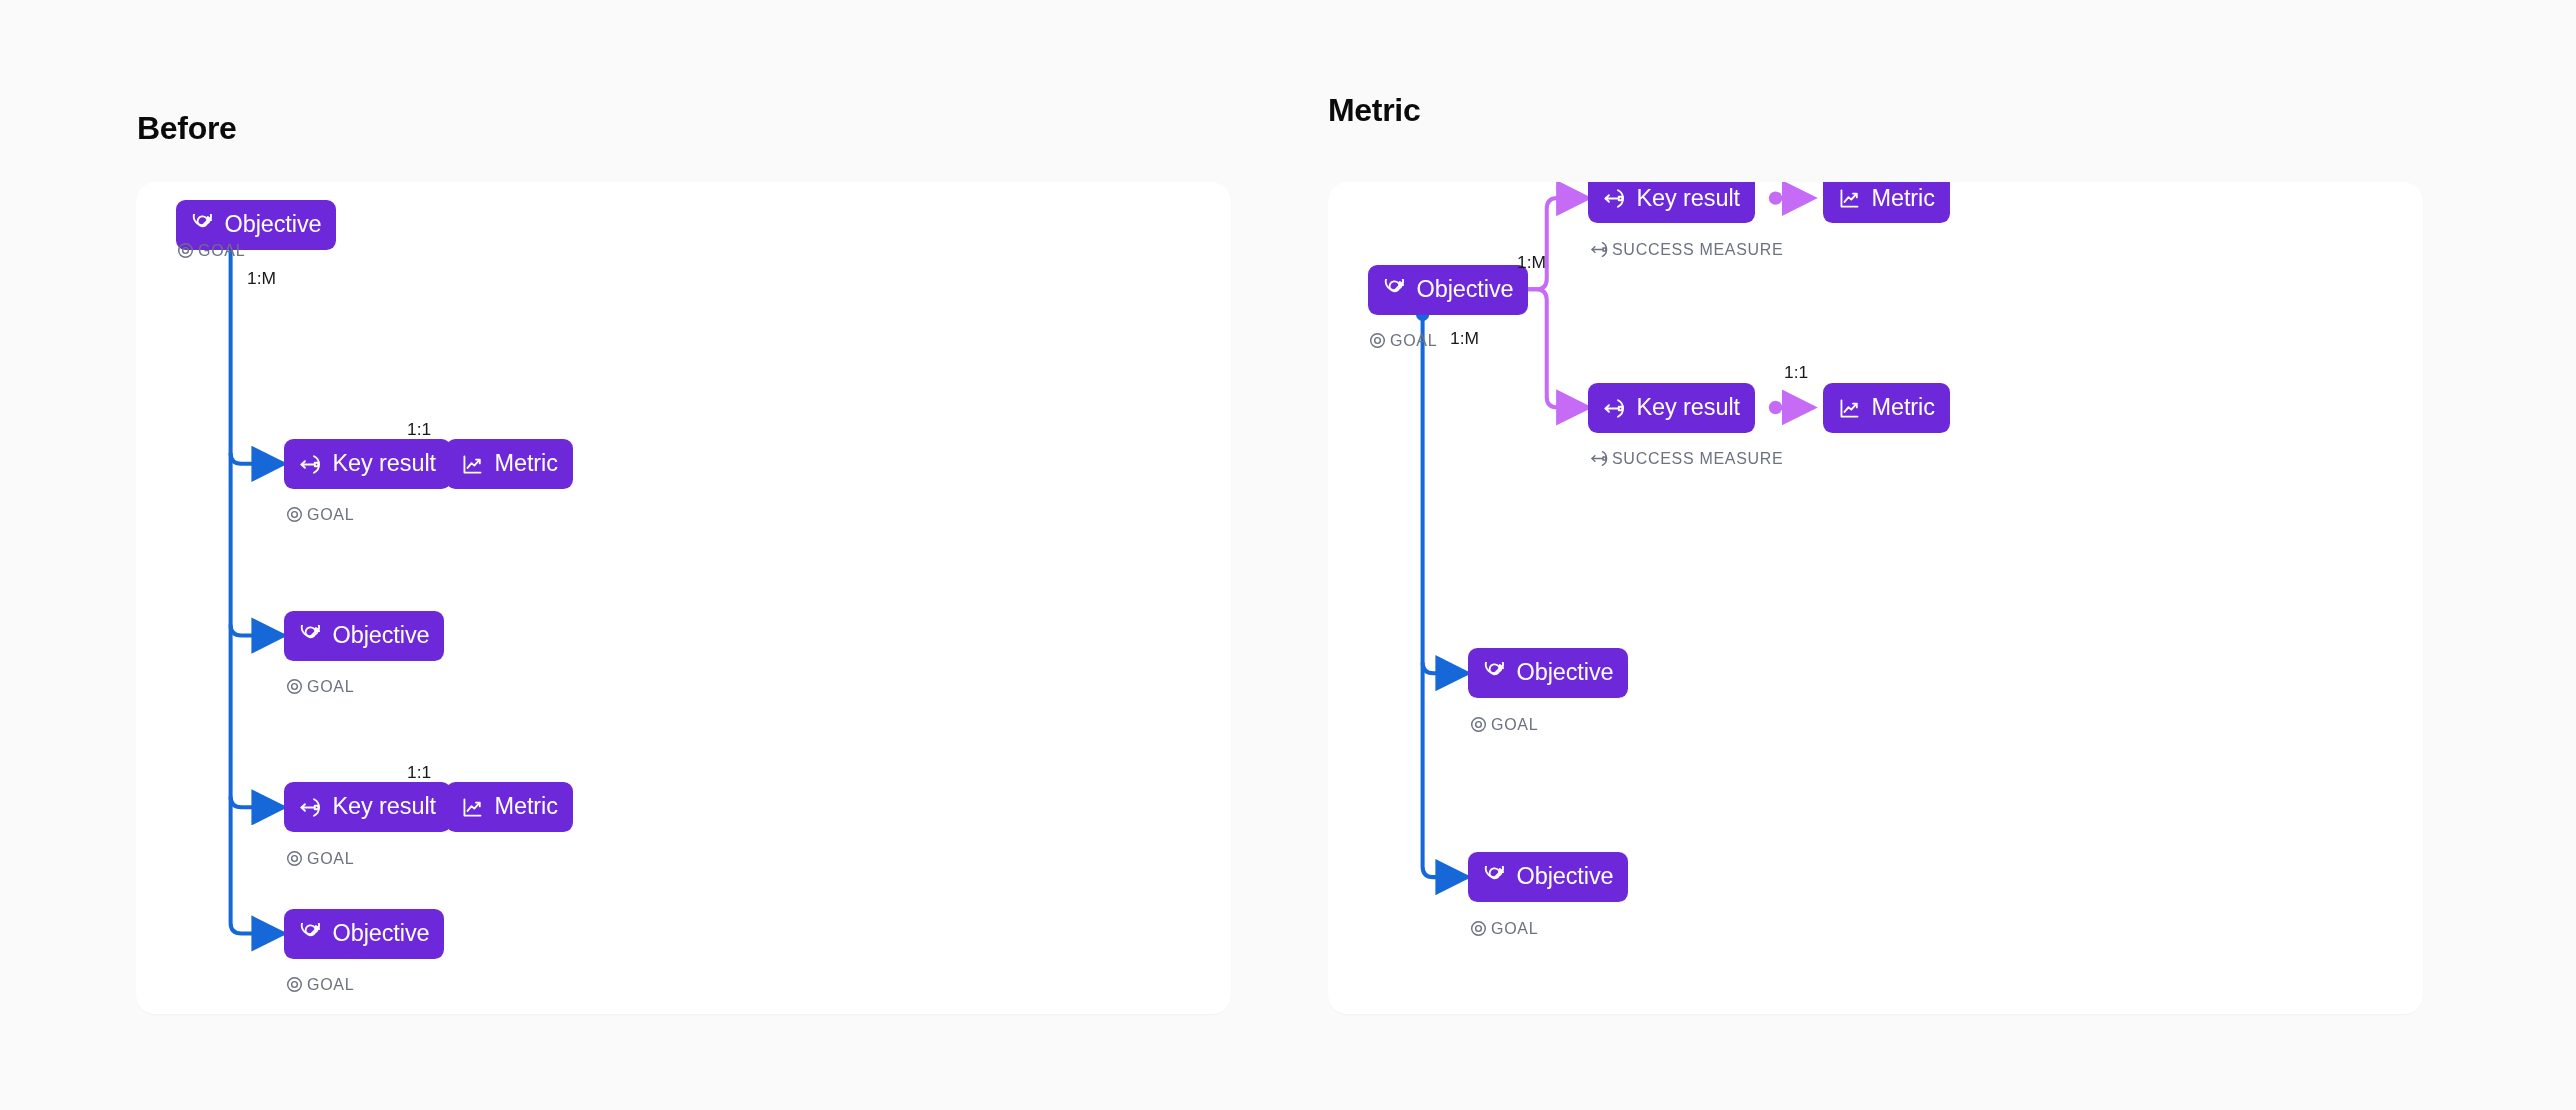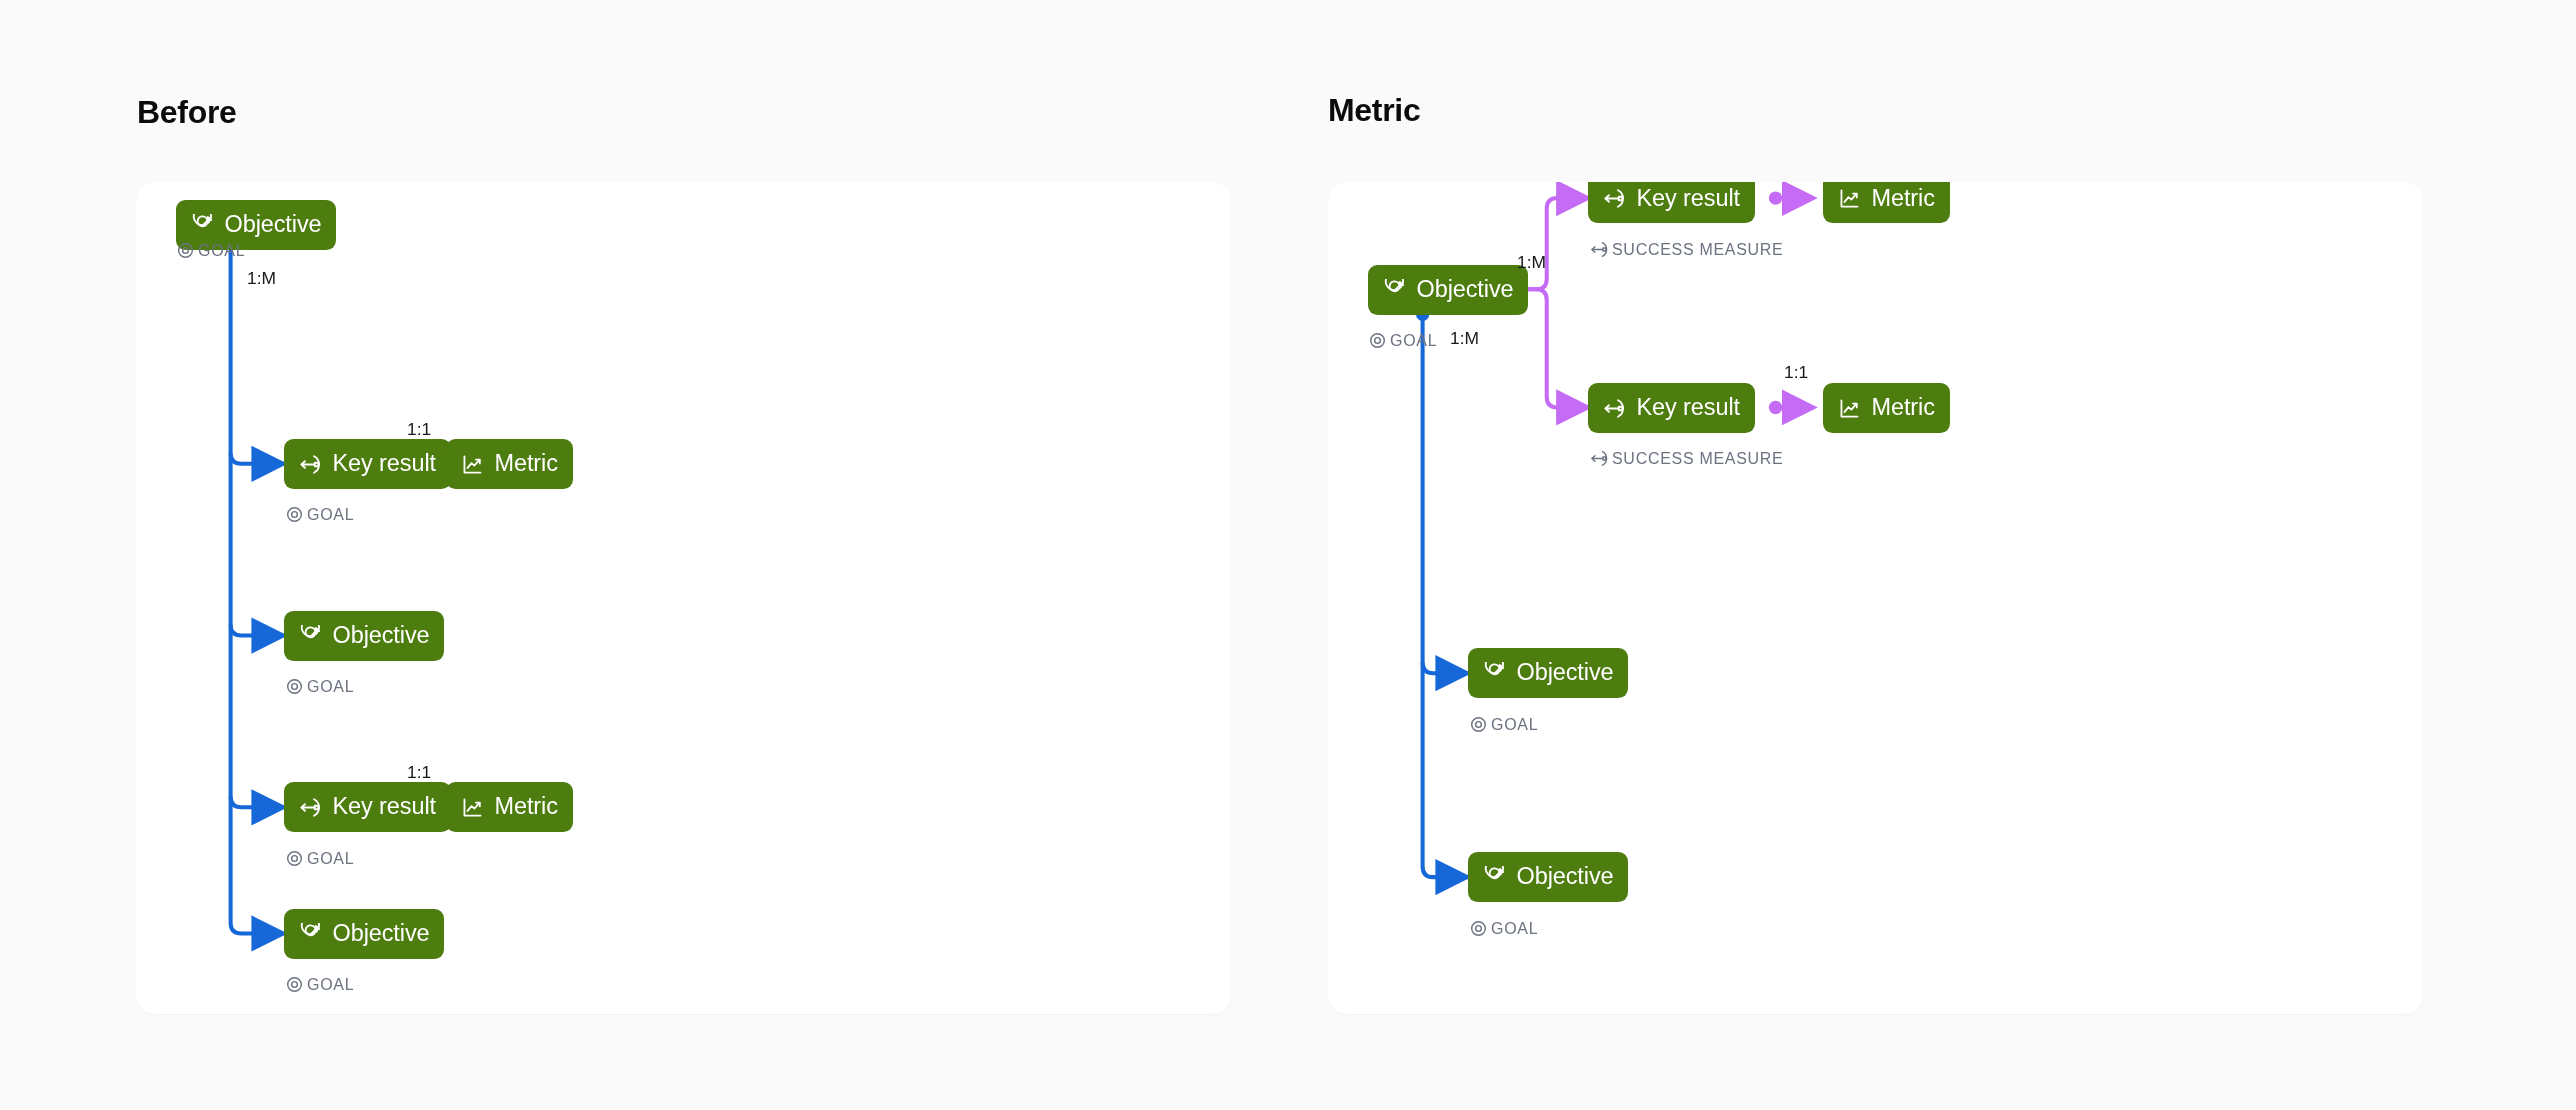--- a/index.html
+++ b/index.html
@@ -25,21 +25,21 @@
   
   .section-title {
     position: absolute;
     font-size: 32px;
     font-weight: 700;
     letter-spacing: -0.3px;
     color: #0B0B0C;
     line-height: 1;
     white-space: nowrap;
   }
-  #title-before { left: 137px; top: 96px; }
+  #title-before { left: 137px; top: 112px; }
   #title-after  { left: 1328px; top: 94px; }
 
   
   .panel {
     position: absolute;
     background: #FFFFFF;
     border-radius: 19px;
     box-shadow: 0 0.7px 1.3px rgba(16,24,40,0.035);
   }
   #panel-before { left: 136px;  top: 182px; width: 1095px; height: 832px; }
@@ -59,21 +59,21 @@
     height: 832px;
     overflow: visible;
   }
 
   
   .node {
     position: absolute;
     display: flex;
     align-items: center;
     gap: 10.7px;
-    background: #4d7c0f;
+    background: #6d28d9;
     border-radius: 9.4px;
     padding: 0 14.8px;
     height: 50px;
     box-sizing: border-box;
     white-space: nowrap;
   }
   .node .node-label {
     color: #FFFFFF;
     font-size: 23.5px;
     font-weight: 400;

